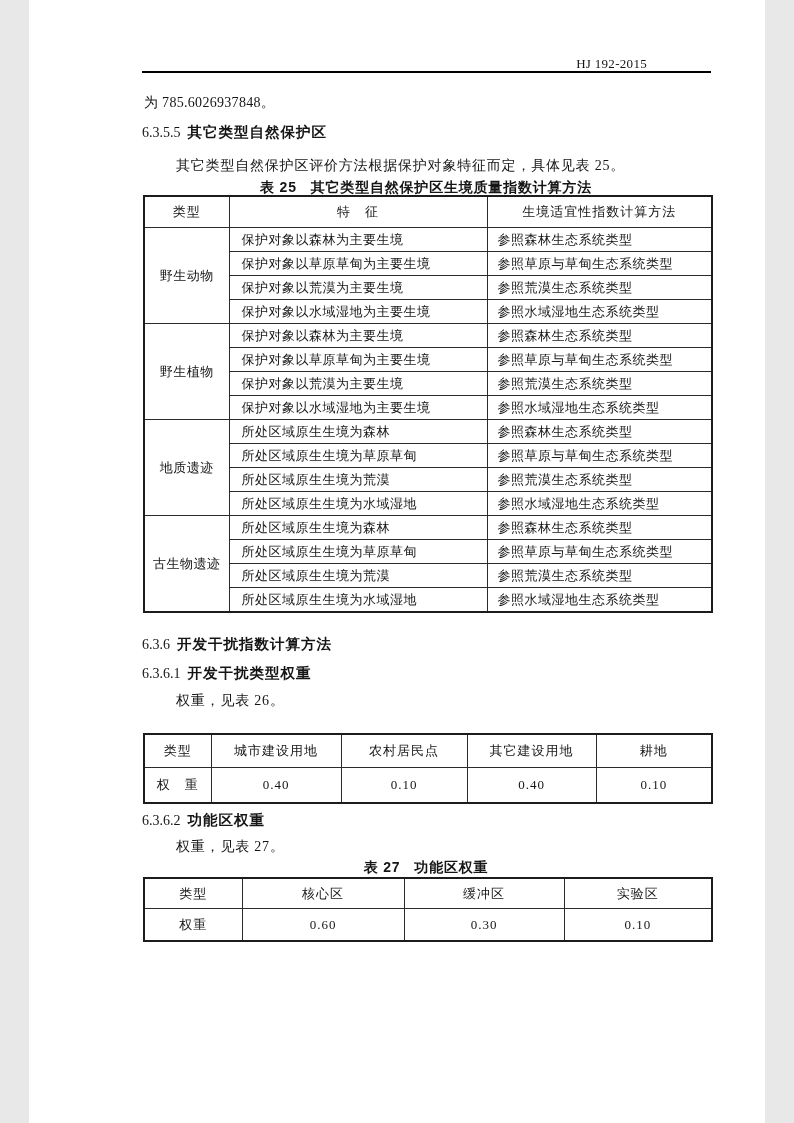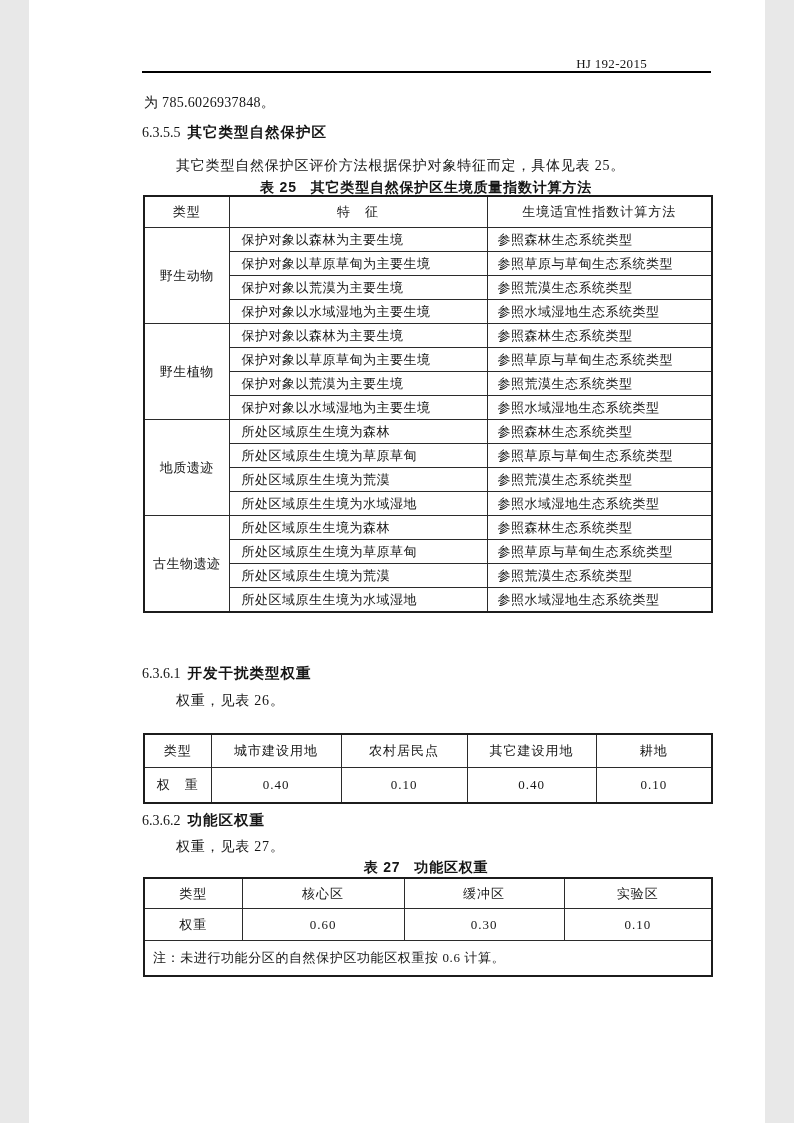--- a/index.html
+++ b/index.html
@@ -186,20 +186,23 @@
           <td class="feature-cell">所处区域原生生境为荒漠</td>
           <td class="method-cell">参照荒漠生态系统类型</td>
         </tr>
         <tr>
           <td class="feature-cell">所处区域原生生境为水域湿地</td>
           <td class="method-cell">参照水域湿地生态系统类型</td>
         </tr>
       </tbody>
     </table>
 
+  <div class="sec-heading h-636">
+    <span class="sec-num">6.3.6</span><span class="sec-title">开发干扰指数计算方法</span>
+  </div>
 
   <div class="sec-heading h-6361">
     <span class="sec-num">6.3.6.1</span><span class="sec-title">开发干扰类型权重</span>
   </div>
 
   <div class="para p2">权重，见表 26。</div>
 
 
   <table class="doc-table t26">
     <colgroup>
@@ -254,20 +257,17 @@
           <th>实验区</th>
         </tr>
       </thead>
       <tbody>
         <tr>
           <td>权重</td>
           <td>0.60</td>
           <td>0.30</td>
           <td>0.10</td>
         </tr>
-        <tr>
-          <td class="note-cell" colspan="4">注：未进行功能分区的自然保护区功能区权重按 0.6 计算。</td>
-        </tr>
       </tbody>
     </table>
 
 
 </div>
 
 </body></html>

